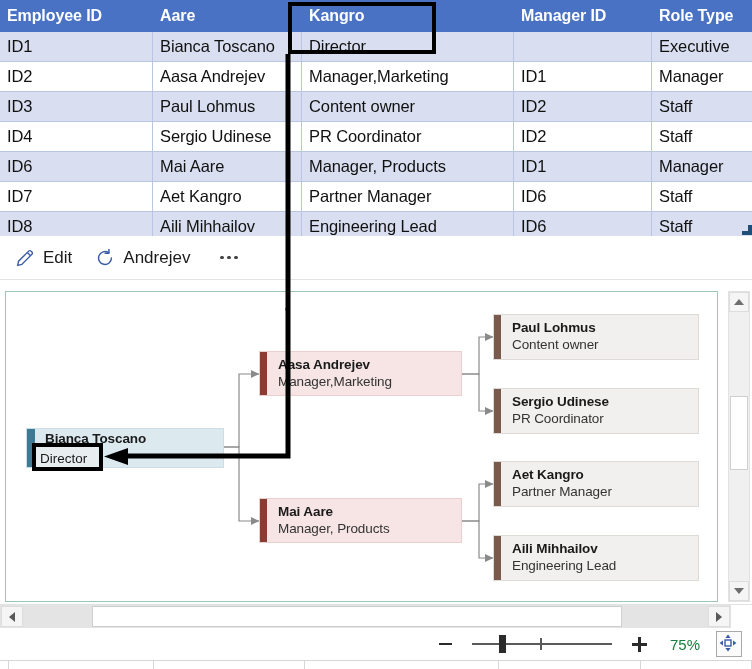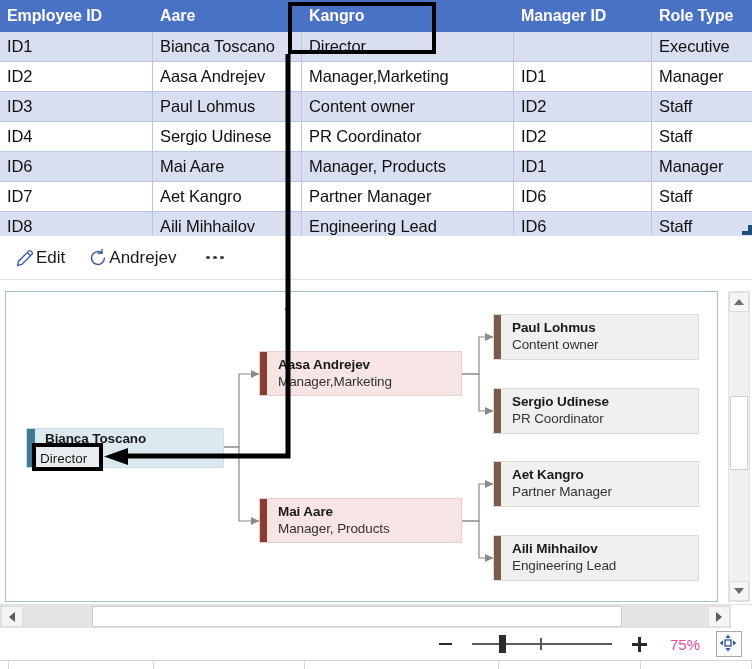--- a/index.html
+++ b/index.html
@@ -24,21 +24,21 @@
   .tbl td.last,.tbl th.last{border-right:none;}
   .c0{width:145px;} .c1{width:141px;} .c2{width:204px;} .c3{width:130px;} .c4{width:132px;}
   .resize-handle{position:absolute;right:0px;top:225px;width:10px;height:10px;}
   .resize-handle i{position:absolute;background:#1F4E79;}
   .rh-h{left:0;top:6px;width:10px;height:4px;}
   .rh-v{left:6px;top:0;width:4px;height:10px;}
 
   
   .toolbar{position:absolute;left:0;top:236px;width:752px;height:44px;background:#fff;
            border-bottom:1px solid #E3E3E3;display:flex;align-items:center;padding-left:14px;box-sizing:border-box;}
-  .tb-item{display:flex;align-items:center;margin-right:22px;cursor:default;}
+  .tb-item{display:flex;align-items:center;gap:7px;margin-right:22px;cursor:default;}
   .tb-item span.lbl{font-size:17px;color:#1b1b1b;}
   .tb-ico{width:22px;height:22px;display:block;}
   .tb-dots{display:flex;gap:3.5px;align-items:center;margin-left:4px;padding:6px 4px;}
   .tb-dots i{width:3.5px;height:3.5px;border-radius:50%;background:#444;display:block;}
 
   
   .canvas-wrap{position:absolute;left:5px;top:291px;width:723px;height:311px;}
   .canvas{position:absolute;left:0;top:0;width:713px;height:311px;
           border:1.5px solid #9EC4BC;background:#fff;box-sizing:border-box;}
   .node{position:absolute;box-sizing:border-box;display:flex;align-items:center;}
@@ -83,21 +83,21 @@
   .zoombar{position:absolute;left:0;top:628px;width:752px;height:32px;background:#fff;display:flex;align-items:center;justify-content:flex-end;}
   .zb-minus,.zb-plus{position:relative;width:22px;height:22px;display:flex;align-items:center;justify-content:center;}
   .zb-minus i{width:13px;height:2.5px;background:#2b2b2b;display:block;}
   .zb-plus i{position:absolute;background:#2b2b2b;}
   .zb-plus i.h{width:15px;height:3px;left:4px;top:9.5px;}
   .zb-plus i.v{width:3px;height:15px;left:10px;top:3.5px;}
   .slider{position:relative;width:140px;height:22px;margin:0 16px;}
   .slider .track{position:absolute;left:0;top:10px;width:140px;height:2px;background:#5A5A5A;}
   .slider .mid{position:absolute;left:68px;top:5px;width:1.5px;height:12px;background:#5A5A5A;}
   .slider .knob{position:absolute;left:27px;top:2px;width:7px;height:18px;background:#2b2b2b;}
-  .zpct{font-size:15px;color:#ec4899;min-width:42px;text-align:center;margin:0 10px 0 14px;}
+  .zpct{font-size:15px;color:#15803d;min-width:42px;text-align:center;margin:0 10px 0 14px;}
   .fitbtn{width:24px;height:24px;border:1px solid #A9A9A9;background:#FBFBFB;position:relative;margin-right:10px;}
   .fitbtn svg{position:absolute;left:2px;top:2px;}
 
   
   .sheetgrid{position:absolute;left:0;top:660px;width:752px;height:9px;background:#fff;border-top:1px solid #D6D6D6;}
   .sheetgrid i{position:absolute;top:0;width:1px;height:9px;background:#D6D6D6;}
 </style>
 </head>
 <body>
 

